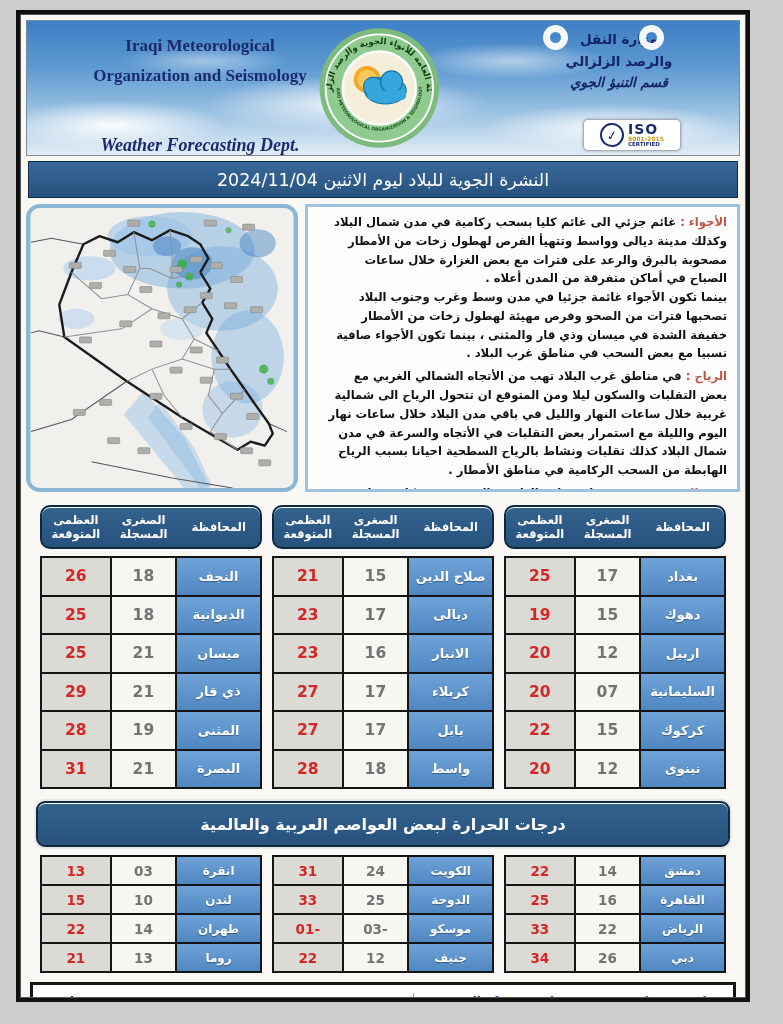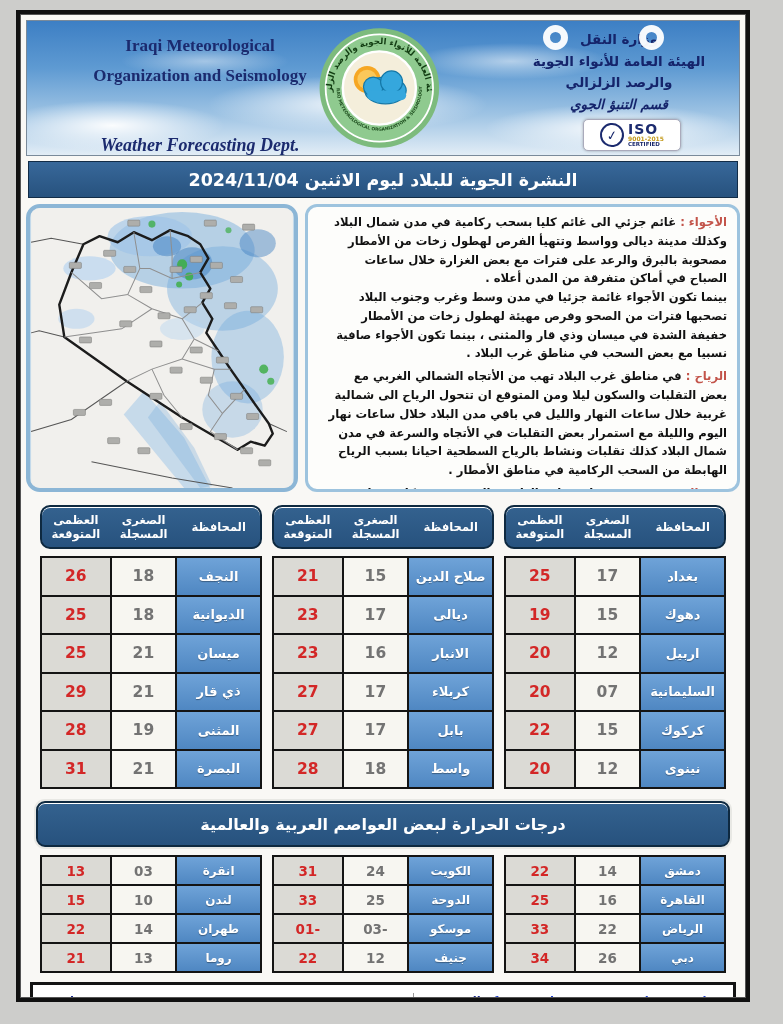--- a/index.html
+++ b/index.html
@@ -53,31 +53,31 @@
   }
   #iso-badge .iso-txt{display:flex;flex-direction:column;align-items:flex-start;line-height:1;justify-content:center;}
   #iso-badge .iso-big{color:#1b2a6e;font-weight:bold;font-size:14px;letter-spacing:1px;}
   #iso-badge .iso-sm{color:#c49a1a;font-size:6px;font-weight:bold;}
   #iso-badge .iso-sm2{color:#1b2a6e;font-size:5.5px;font-weight:bold;}
   #logo{position:absolute;left:50%;top:6px;transform:translateX(-53%);}
   
   #title-bar{
     margin:5px 2px 0 2px;height:35px;background:linear-gradient(180deg,#38689a,#27527e);
     border:1px solid #122c47;display:flex;align-items:center;justify-content:center;
-    color:#fff;font-weight:bold;font-size:17.5px;direction:rtl;
+    color:#fff;font-weight:normal;font-size:17.5px;direction:rtl;
   }
   
   #content-row{display:flex;gap:7px;margin-top:6px;height:288px;}
   #map-box{
     width:272px;height:100%;box-sizing:border-box;border:4px solid #8cb6d6;
     border-radius:14px;overflow:hidden;background:#f0efec;flex:none;
     box-shadow:0 0 0 2px #c3d9ea inset;
   }
   #forecast-box{
-    flex:1;box-sizing:border-box;border:3px solid #9dc3de;border-radius:12px;
+    flex:1;box-sizing:border-box;border:3px solid #9dc3de;border-radius:1px;
     background:#fdfdfb;padding:6px 10px 4px 16px;direction:rtl;overflow:hidden;
   }
   .fsec{margin:0 0 4px 0;color:#111;font-weight:bold;font-size:11.6px;
     line-height:1.62;text-align:right;white-space:pre-line;}
   .slabel{color:#c3544a;font-weight:bold;}
   
   #temps-tables,#capitals-tables{
     display:flex;direction:rtl;gap:10px;margin:13px 14px 0 14px;
   }
   .tgroup{flex:1;display:flex;flex-direction:column;}
@@ -171,21 +171,20 @@
         </g>
       </svg>
     </div>
 
     <div id="hdr-ar">
       <div style="position:relative">
         <span>وزارة النقل</span>
         <span class="redact" style="left:30px;top:-4px"></span>
         <span class="redact" style="left:126px;top:-4px"></span>
       </div>
-      <div>الهيئة العامة للأنواء الجوية</div>
       <div>والرصد الزلزالي</div>
       <div class="it">قسم التنبؤ الجوي</div>
     </div>
 
     <div id="iso-badge">
       <span class="chk">✓</span>
       <span class="iso-txt">
         <span class="iso-big">ISO</span>
         <span class="iso-sm">9001-2015</span>
         <span class="iso-sm2">CERTIFIED</span>

